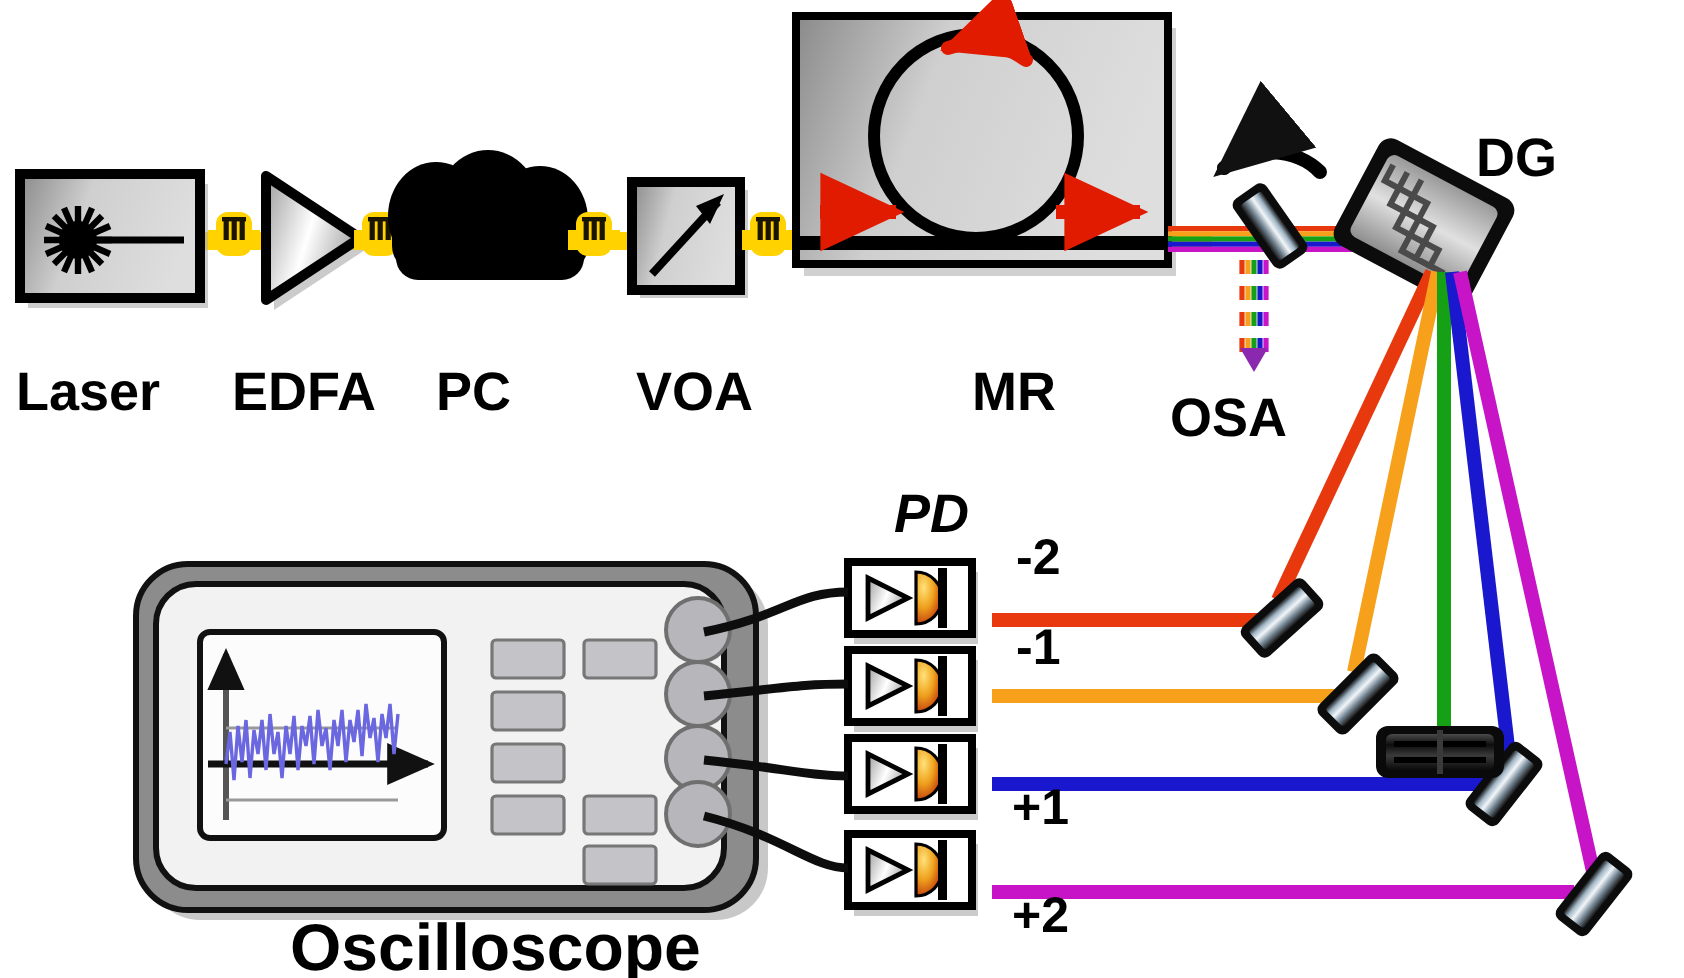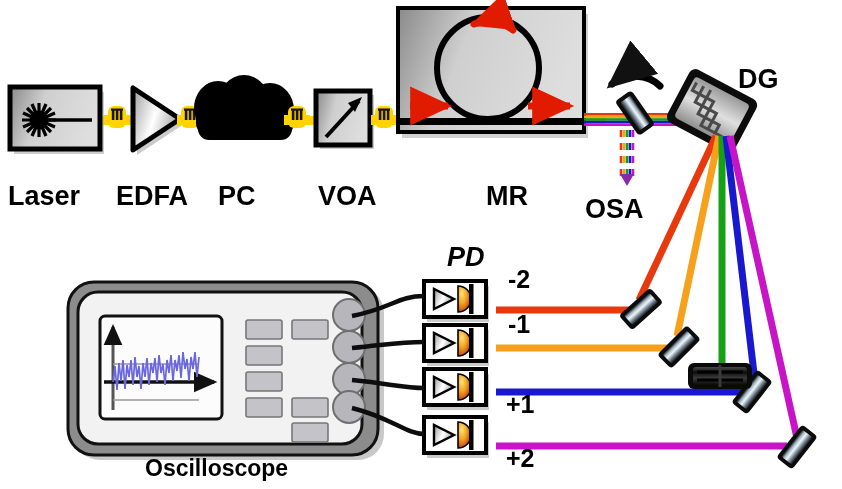--- a/index.html
+++ b/index.html
@@ -16,21 +16,21 @@
   .lbl {
     position: absolute;
     font-family: "Liberation Sans", sans-serif;
     font-weight: bold;
     color: #000;
     white-space: nowrap;
     line-height: 1;
   }
   .lbl-big { font-size: 27px; }
   .lbl-ord { font-size: 25px; }
-  .lbl-osc { font-size: 23px; }
+  .lbl-osc { font-size: 33px; }
 </style>
 </head>
 <body>
 
 <div id="stage">
 
 <svg width="842" height="489" viewBox="0 0 842 489" xmlns="http://www.w3.org/2000/svg">
   <defs>
     <linearGradient id="gGray" x1="0" y1="0" x2="1" y2="0">
       <stop offset="0%" stop-color="#8f8f8f"></stop>

